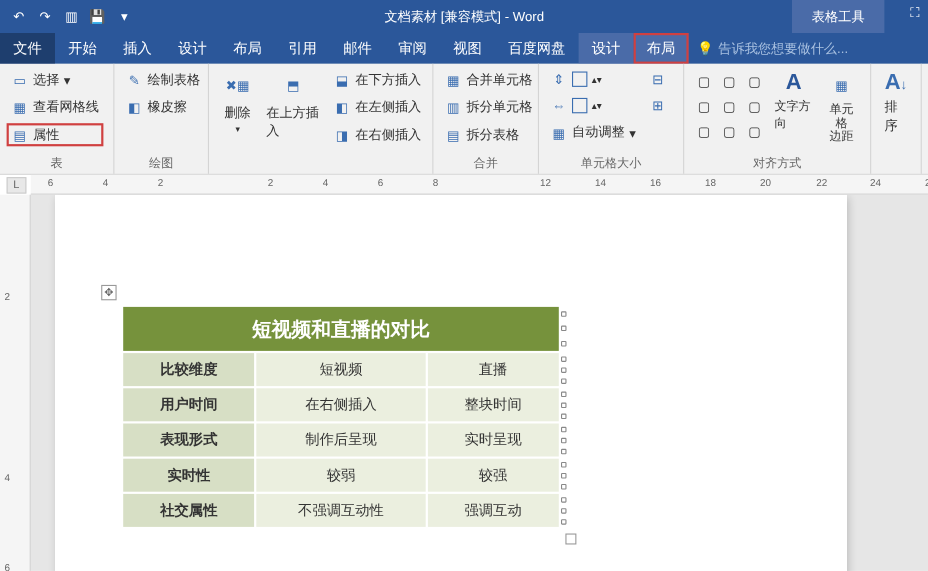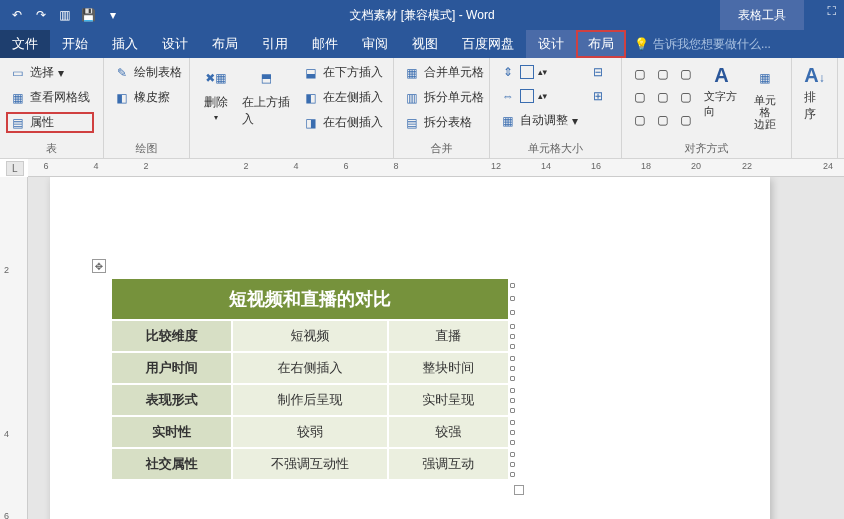--- a/index.html
+++ b/index.html
@@ -248,21 +248,21 @@
         <span style="width: 12px; text-align: center;">4</span>
         <span style="width: 12px; text-align: center;">6</span>
         <span style="width: 12px; text-align: center;">8</span>
         <span style="width: 12px; text-align: center;"></span>
         <span style="width: 12px; text-align: center;">12</span>
         <span style="width: 12px; text-align: center;">14</span>
         <span style="width: 12px; text-align: center;">16</span>
         <span style="width: 12px; text-align: center;">18</span>
         <span style="width: 12px; text-align: center;">20</span>
         <span style="width: 12px; text-align: right;">22</span>
-        <span style="width: 12px; text-align: center; margin-left: 32px;">24</span>
+        <span style="width: 12px; text-align: center;">24</span>
         <span style="width: 12px; text-align: center;">26</span>
       </div>
   </div>
   <div class="ruler-v">
     <div class="ruler-v-marks" id="ruler-v-marks" style="top:6px">
         <div style="height: 10px;"></div>
         <div style="height: 10px;"></div>
         <div style="height: 10px;">2</div>
         <div style="height: 10px;"></div>
         <div style="height: 10px;"></div>

